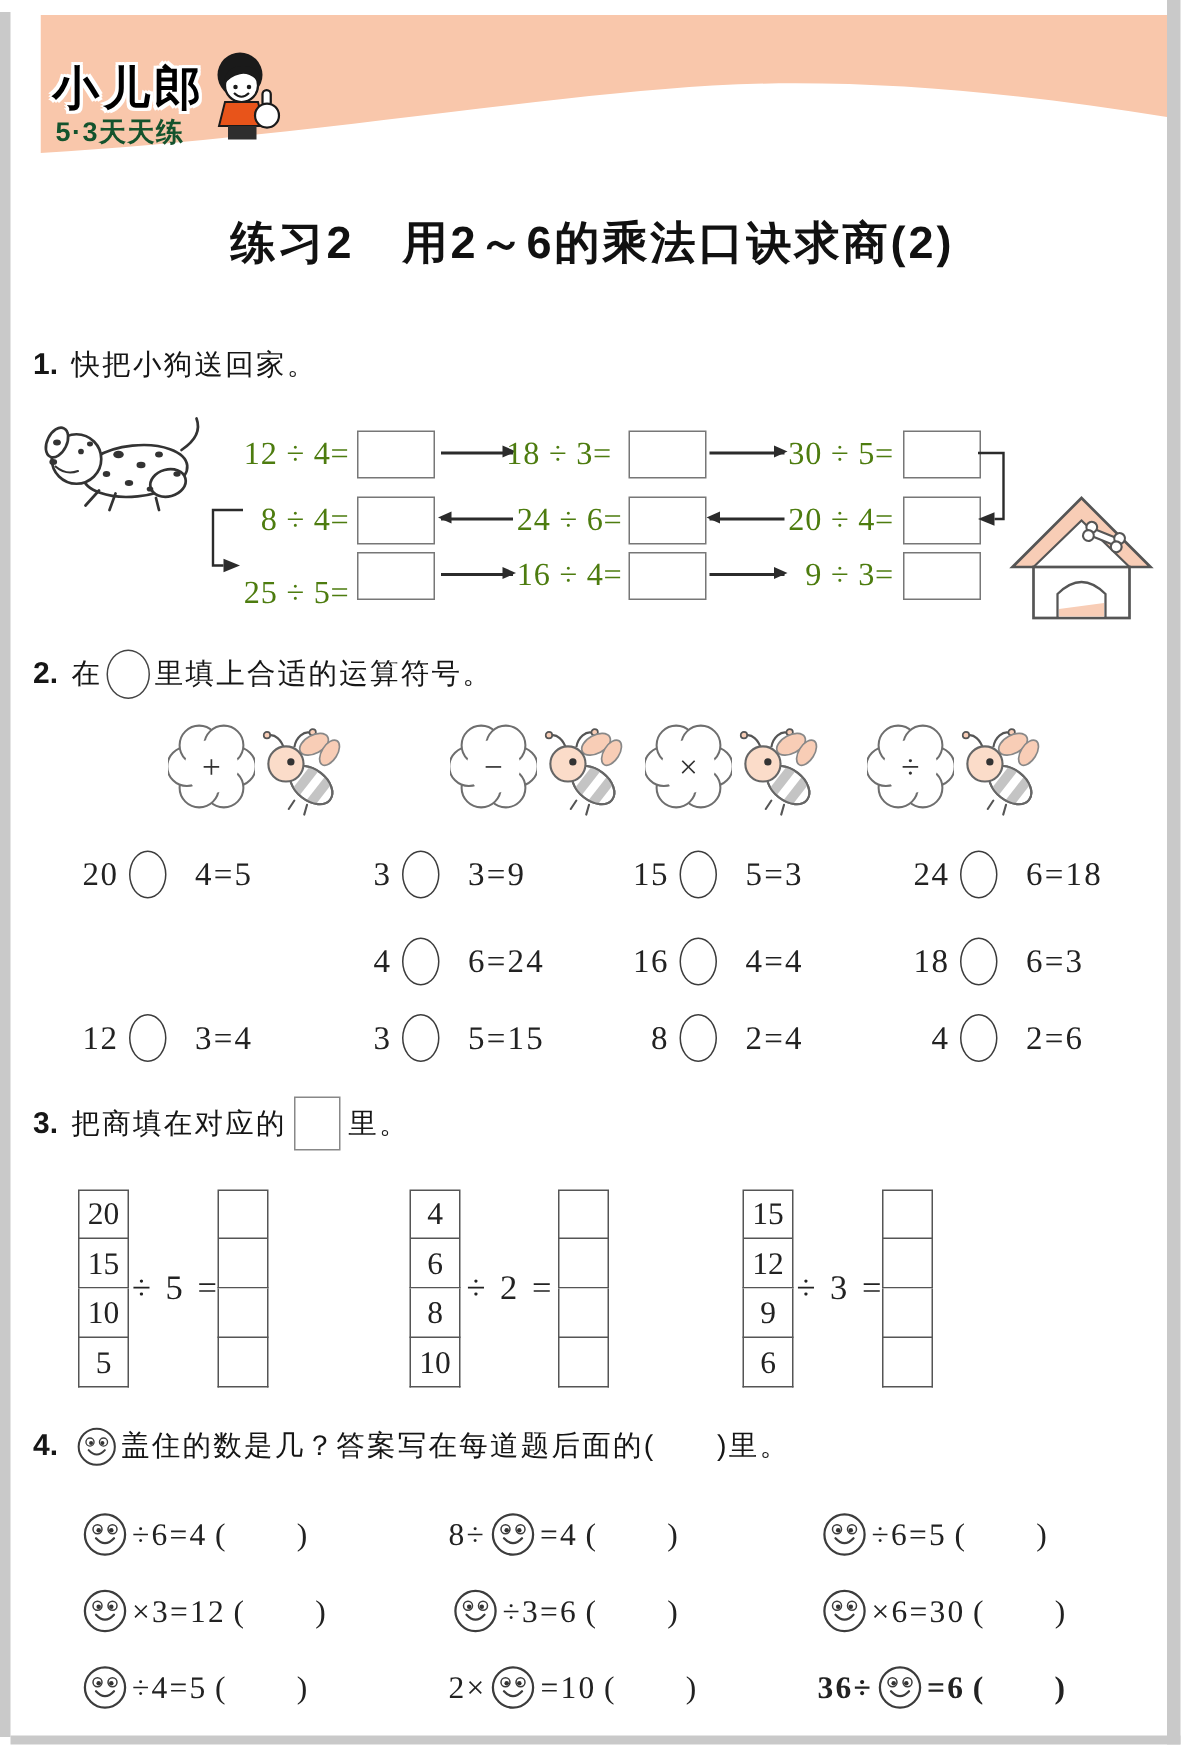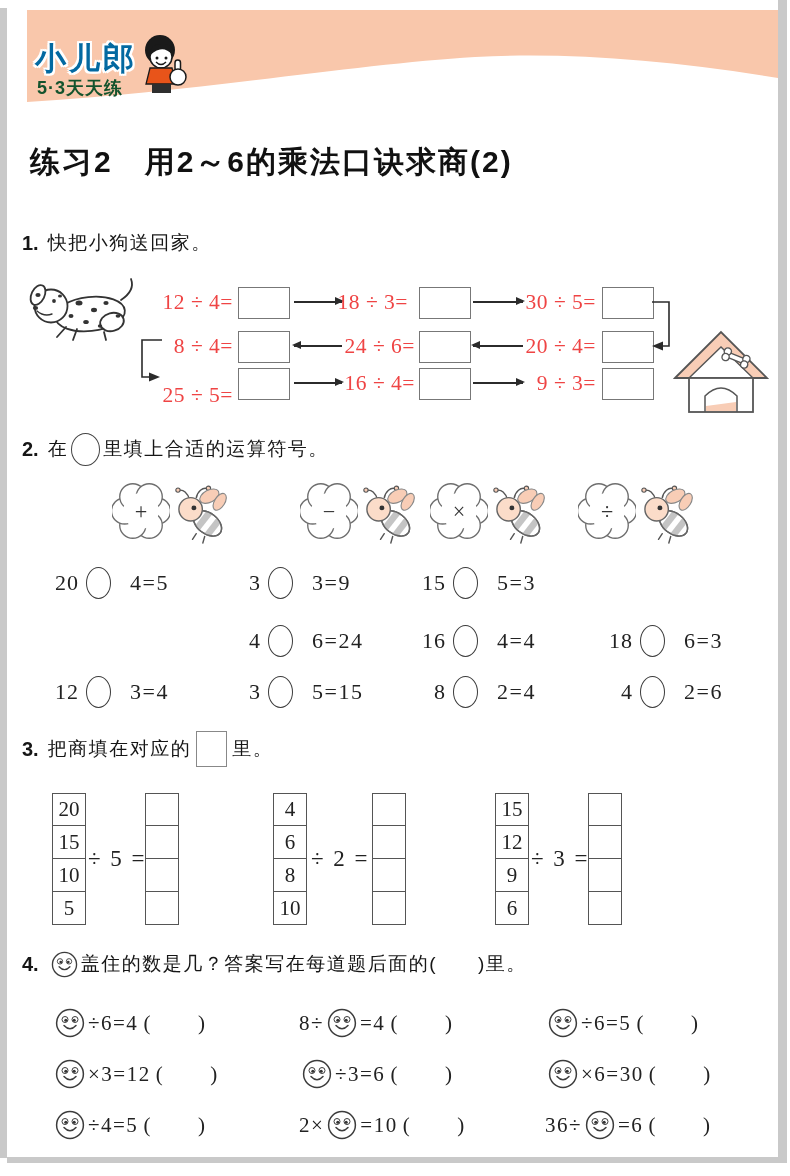--- a/index.html
+++ b/index.html
@@ -5,37 +5,37 @@
   html,body{margin:0;padding:0;background:#fff;}
   .page{position:relative;width:790px;height:1176px;background:#ffffff;overflow:hidden;
         font-family:"Liberation Sans","DejaVu Sans",sans-serif;color:#1c1c1c;}
   .edge{position:absolute;background:#c9c9c9;}
   .edge-left{left:0;top:8px;width:7px;height:1150px;}
   .edge-right{left:778px;top:0;width:9px;height:1163px;}
   .edge-bottom{left:7px;top:1157px;width:780px;height:6px;}
 
   .banner{position:absolute;left:27px;top:10px;width:751px;height:96px;}
   .banner svg.wave{position:absolute;left:0;top:0;}
-  .logo-text{position:absolute;left:8px;top:28px;font-size:31px;font-weight:bold;color:#0369a1;letter-spacing:3px;
+  .logo-text{position:absolute;left:8px;top:28px;font-size:31px;font-weight:bold;color:#000000;letter-spacing:3px;
     text-shadow:-2px -2px 0 #fff,2px -2px 0 #fff,-2px 2px 0 #fff,2px 2px 0 #fff,0 -2px 0 #fff,0 2px 0 #fff,-2px 0 0 #fff,2px 0 0 #fff;}
   .series-text{position:absolute;left:10px;top:66px;font-size:18px;font-weight:bold;color:#14532d;letter-spacing:1px;}
   .boy{position:absolute;left:108px;top:24px;}
 
-  .title{position:absolute;left:30px;top:142px;width:730px;text-align:left;
+  .title{position:absolute;left:30px;top:142px;width:730px;text-align:center;
          font-size:30px;font-weight:bold;letter-spacing:2px;color:#111;}
 
   .sec-label{position:absolute;left:22px;display:flex;align-items:center;height:36px;
              font-size:19px;letter-spacing:1.5px;color:#161616;white-space:nowrap;}
   .sec-num{font-weight:bold;font-size:20px;margin-right:9px;letter-spacing:0;}
   .inline-circle{display:inline-block;width:27px;height:31px;border:1.5px solid #444;border-radius:50%;margin:0 3px;background:#fff;}
   .inline-box{display:inline-block;width:29px;height:34px;border:1.5px solid #888;margin:0 5px;background:#fff;}
   .inline-smiley{margin:0 3px;}
 
   .s1-expr{position:absolute;font-family:"Liberation Serif","DejaVu Serif",serif;
-           font-size:21.5px;color:#ef4444;text-align:right;line-height:26px;letter-spacing:0.5px;}
+           font-size:21.5px;color:#4d7c0f;text-align:right;line-height:26px;letter-spacing:0.5px;}
   .abox{position:absolute;width:50px;height:30px;border:1.5px solid #777;background:#fff;}
   .arr{position:absolute;height:1.6px;background:#2b2b2b;}
   .arr.r::after{content:"";position:absolute;right:-2px;top:-3.7px;width:0;height:0;
     border-top:4.5px solid transparent;border-bottom:4.5px solid transparent;border-left:9px solid #2b2b2b;}
   .arr.l::before{content:"";position:absolute;left:-2px;top:-3.7px;width:0;height:0;
     border-top:4.5px solid transparent;border-bottom:4.5px solid transparent;border-right:9px solid #2b2b2b;}
   .bracket{position:absolute;}
 
   .flower-unit{position:absolute;top:482px;display:flex;align-items:flex-start;}
   .flower-unit svg.bee{margin-left:0px;margin-top:2px;}
@@ -276,20 +276,25 @@
   <div class="eq" style="left:234px;top:566px;">
       <span class="a">3</span>
       <span class="opcircle"></span>
       <span class="rhs">3=9</span>
     </div>
   <div class="eq" style="left:419px;top:566px;">
       <span class="a">15</span>
       <span class="opcircle"></span>
       <span class="rhs">5=3</span>
     </div>
+  <div class="eq" style="left:606px;top:566px;">
+      <span class="a">24</span>
+      <span class="opcircle"></span>
+      <span class="rhs">6=18</span>
+    </div>
 
   <div class="eq" style="left:234px;top:624px;">
       <span class="a">4</span>
       <span class="opcircle"></span>
       <span class="rhs">6=24</span>
     </div>
   <div class="eq" style="left:419px;top:624px;">
       <span class="a">16</span>
       <span class="opcircle"></span>
       <span class="rhs">4=4</span>
@@ -453,21 +458,21 @@
   <div class="s4-item" style="left:299px;top:1108px;">
     <span class="num">2×</span>
     <svg width="30" height="30" viewBox="0 0 30 30">
         <use href="#sym-smiley"></use>
       </svg>
     <span class="num">=10</span>
     <span class="num paren">(</span>
     <span class="blankgap"></span>
     <span class="num paren2">)</span>
   </div>
-  <div class="s4-item" style="left:545px;top:1108px;">
+  <div class="s4-item" style="left:545px;top:1108px;font-weight:bold;">
     <span class="num">36÷</span>
     <svg width="30" height="30" viewBox="0 0 30 30">
         <use href="#sym-smiley"></use>
       </svg>
     <span class="num">=6</span>
     <span class="num paren">(</span>
     <span class="blankgap"></span>
     <span class="num paren2">)</span>
   </div>
 

